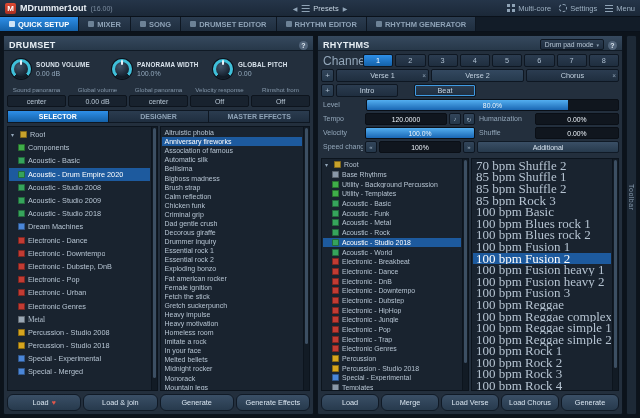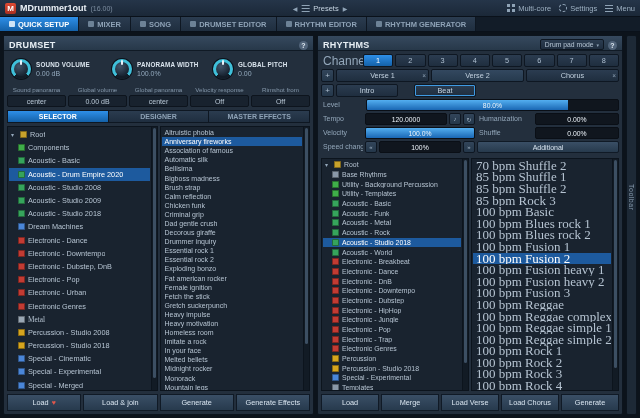--- a/index.html
+++ b/index.html
@@ -73,21 +73,21 @@
   .expander:empty { display:none; }
   .tree-icon { width:7px; height:7px; border-radius:1px; flex:none; background:#5a6b7d; box-shadow:inset 0 0 0 1px rgba(0,0,0,.35); }
   .trow-label { overflow:hidden; white-space:nowrap; }
   .prow { display:flex; align-items:center; padding:0 3px; height:9.1px; font-size:7px; color:#b6c4d2; white-space:nowrap; overflow:hidden; }
   .prow.selected { background:#1d5a9e; color:#fff; }
   .rhythms .trow { height:9.7px; font-size:6.9px; }
   .rhythms .prow { height:11.6px; font-size:13px;font-family:Liberation Serif, serif; }
 
   
   .btn-row { flex:none; display:flex; gap:2px; margin-top:3px; height:17px; }
-  .btn { flex:1; background:linear-gradient(180deg,#3a4f66,#273a4d); border:1px solid #101a26; border-radius:0; color:#d8e4ef; font-size:7.3px; display:flex; align-items:center; justify-content:center; gap:3px; text-align:center; line-height:1.05; padding:0 2px; min-width:0; }
+  .btn { flex:1; background:linear-gradient(180deg,#3a4f66,#273a4d); border:1px solid #101a26; border-radius:6px; color:#d8e4ef; font-size:7.3px; display:flex; align-items:center; justify-content:center; gap:3px; text-align:center; line-height:1.05; padding:0 2px; min-width:0; }
   .heart { color:#e2574b; font-size:7px; }
 
   
   .chan-row { display:flex; align-items:center; gap:2px; height:13px; flex:none; margin-bottom:2px; }
   .chan-label { width:40px; flex:none; font-size:12px; color:#93a7ba; padding-left:2px; }
   .chan-btns { flex:1; display:flex; gap:2px; min-width:0; }
   .chan-btn { flex:1; height:13px; background:linear-gradient(180deg,#2b3c50,#1f2e3f); border:1px solid #0e1722; border-radius:2px; font-size:7.3px; color:#aebfd0; display:flex; align-items:center; justify-content:center; }
   .chan-btn.active { background:linear-gradient(180deg,#2e8fe8,#1461a8); color:#fff; }
   .sect-row { display:flex; gap:2px; height:13px; flex:none; margin-bottom:2px; }
   .mini { width:13px; flex:none; background:linear-gradient(180deg,#32455a,#24374a); border:1px solid #0e1722; border-radius:2px; color:#aebfd0; font-size:8px; display:flex; align-items:center; justify-content:center; }
@@ -342,24 +342,20 @@
                 <div class="trow" style="padding-left: 9px;">
                   <span class="tree-icon" style="background: rgb(214, 165, 30);"></span>
                   <span class="trow-label">Percussion - Studio 2008</span>
                 </div>
 
                 <div class="trow" style="padding-left: 9px;">
                   <span class="tree-icon" style="background: rgb(214, 165, 30);"></span>
                   <span class="trow-label">Percussion - Studio 2018</span>
                 </div>
 
-                <div class="trow" style="padding-left: 9px;">
-                  <span class="tree-icon" style="background: rgb(74, 134, 216);"></span>
-                  <span class="trow-label">Special - Cinematic</span>
-                </div>
 
                 <div class="trow" style="padding-left: 9px;">
                   <span class="tree-icon" style="background: rgb(74, 134, 216);"></span>
                   <span class="trow-label">Special - Experimental</span>
                 </div>
 
                 <div class="trow" style="padding-left: 9px;">
                   <span class="tree-icon" style="background: rgb(74, 134, 216);"></span>
                   <span class="trow-label">Special - Merged</span>
                 </div>

